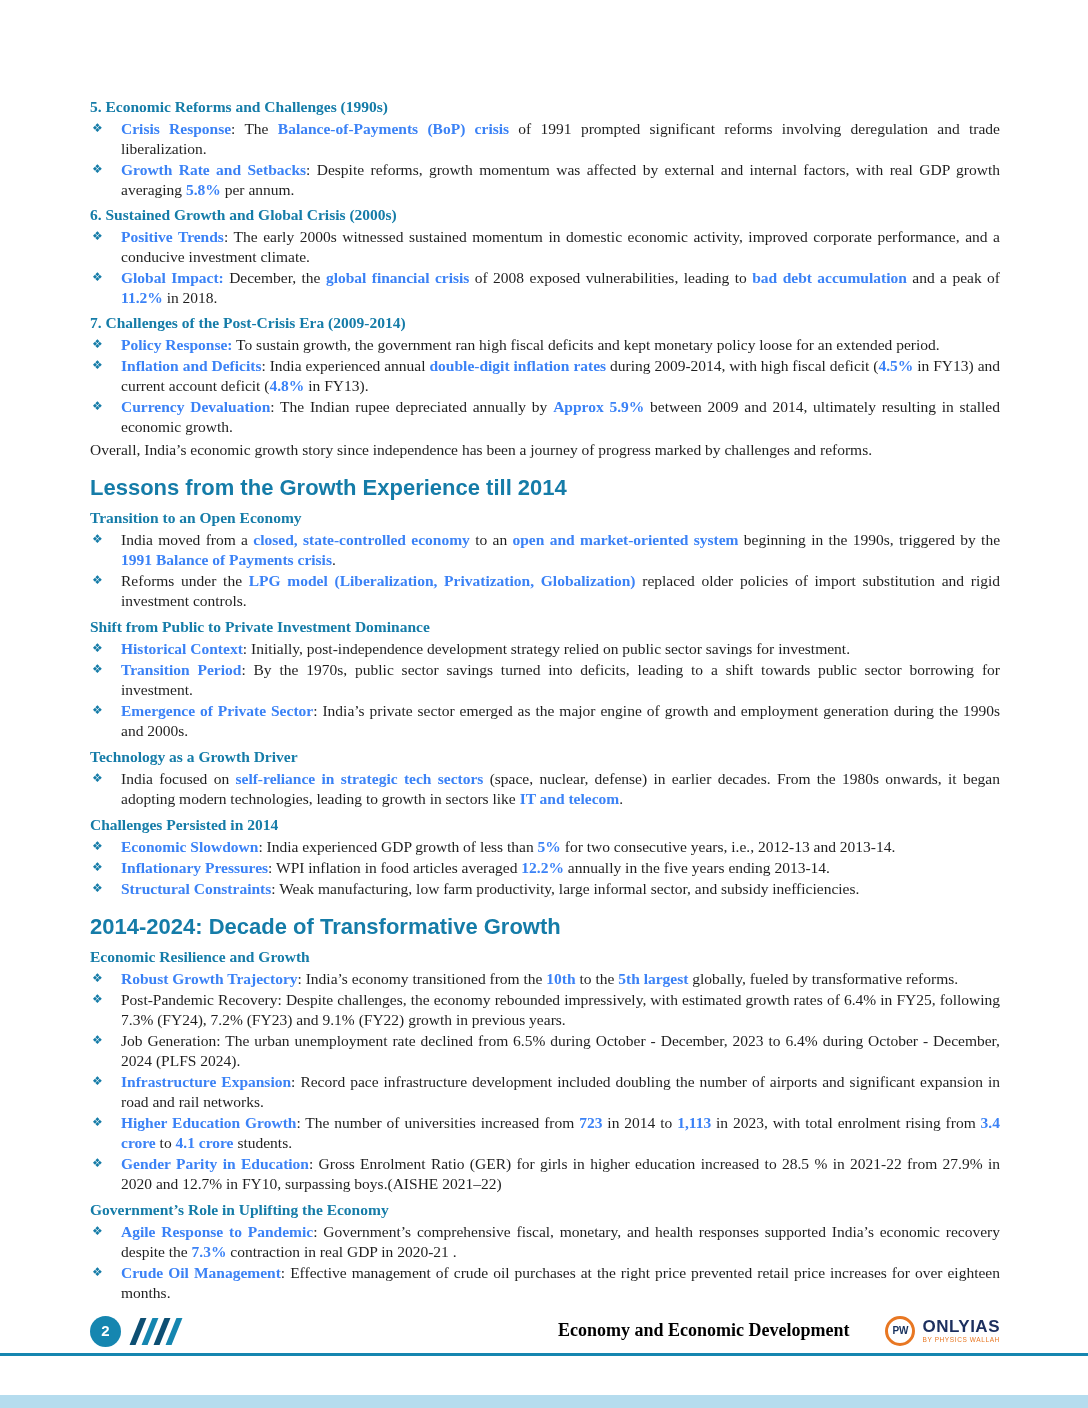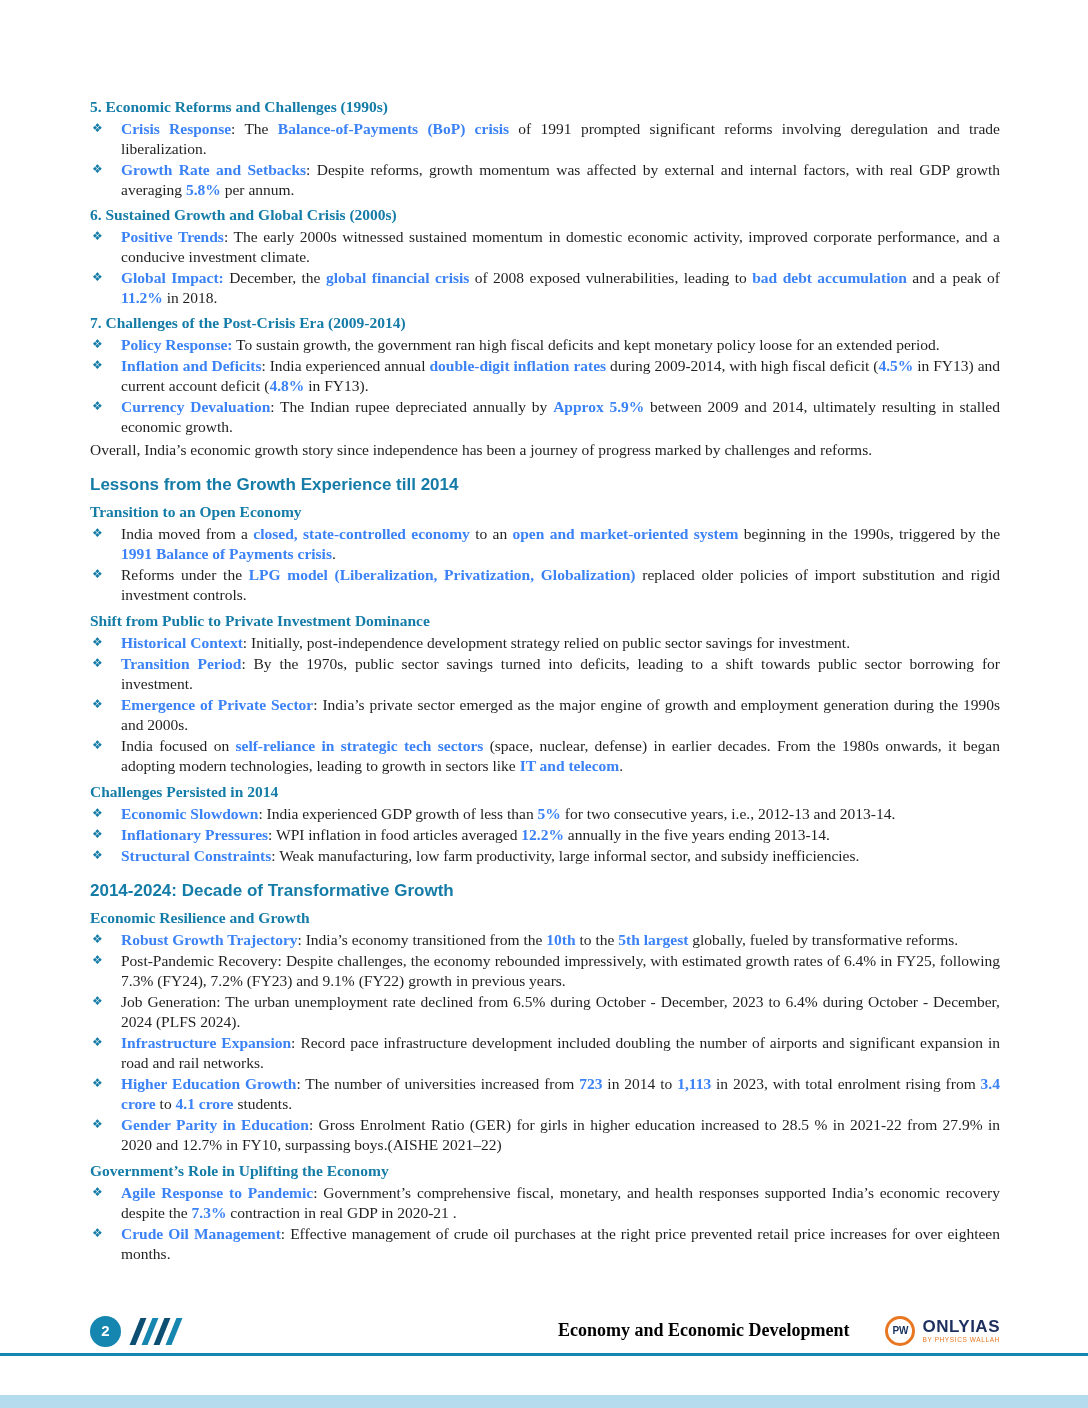--- a/index.html
+++ b/index.html
@@ -16,21 +16,21 @@
     background:#ffffff;
     overflow:hidden;
     font-family:"Liberation Serif","DejaVu Serif",serif;
     font-size:15.5px;line-height:1.29;color:var(--body);
     margin:0 auto;
   }
   .content{position:absolute;top:92px;left:90px;right:88px;}
   .h1{
     color:var(--accent);
     font-family:"Liberation Sans","DejaVu Sans",sans-serif;
-    font-weight:bold;font-size:17px;line-height:1.25;
+    font-weight:bold;font-size:22px;line-height:1.25;
     margin:14px 0 7px;
   }
   .h2{color:var(--accent);font-weight:bold;margin:5px 0 2px;}
   .h3{color:var(--accent);font-weight:bold;margin:6px 0 2px;}
   .para{margin:3px 0 2px;text-align:justify;}
   .bullet{display:flex;margin:1px 0;}
   .bullet .marker{
     flex:0 0 31px;
     color:var(--accent);
     font-family:"DejaVu Sans",sans-serif;
@@ -135,20 +135,21 @@
         <div class="btext"><span class="b">Historical Context</span><span>: Initially, post-independence development strategy relied on public sector savings for investment.</span></div>
       </div>
       <div class="bullet">
         <span class="marker">❖</span>
         <div class="btext"><span class="b">Transition Period</span><span>: By the 1970s, public sector savings turned into deficits, leading to a shift towards public sector borrowing for investment.</span></div>
       </div>
       <div class="bullet">
         <span class="marker">❖</span>
         <div class="btext"><span class="b">Emergence of Private Sector</span><span>: India’s private sector emerged as the major engine of growth and employment generation during the 1990s and 2000s.</span></div>
       </div>
+      <div class="h3">Technology as a Growth Driver</div>
       <div class="bullet">
         <span class="marker">❖</span>
         <div class="btext"><span>India focused on </span><span class="b">self-reliance in strategic tech sectors</span><span> (space, nuclear, defense) in earlier decades. From the 1980s onwards, it began adopting modern technologies, leading to growth in sectors like </span><span class="b">IT and telecom</span><span>.</span></div>
       </div>
       <div class="h3">Challenges Persisted in 2014</div>
       <div class="bullet">
         <span class="marker">❖</span>
         <div class="btext"><span class="b">Economic Slowdown</span><span>: India experienced GDP growth of less than </span><span class="b">5%</span><span> for two consecutive years, i.e., 2012-13 and 2013-14.</span></div>
       </div>
       <div class="bullet">

